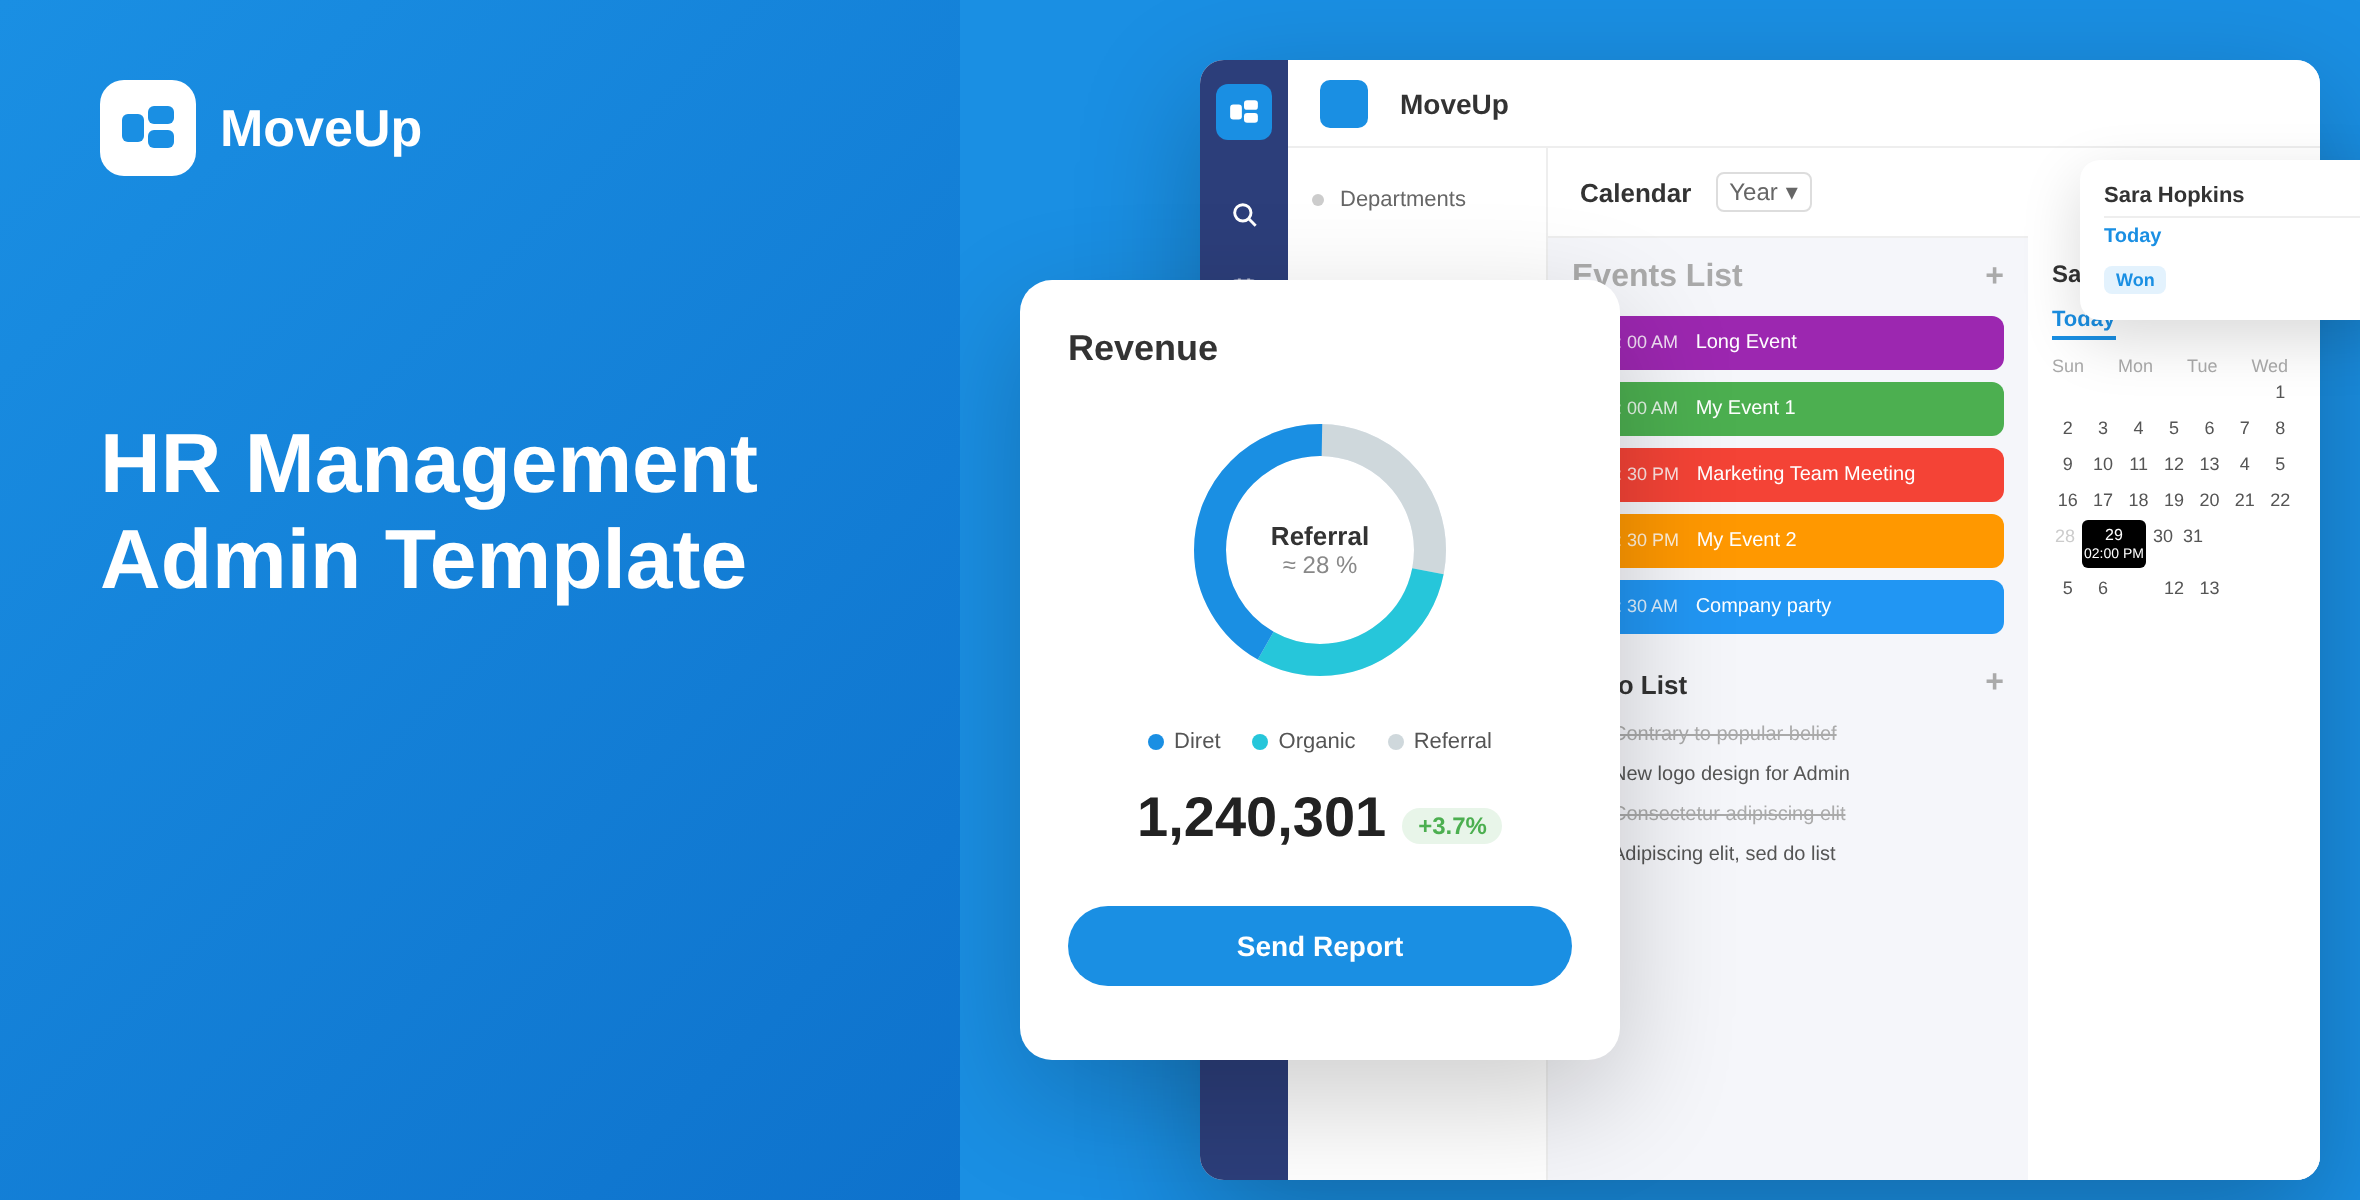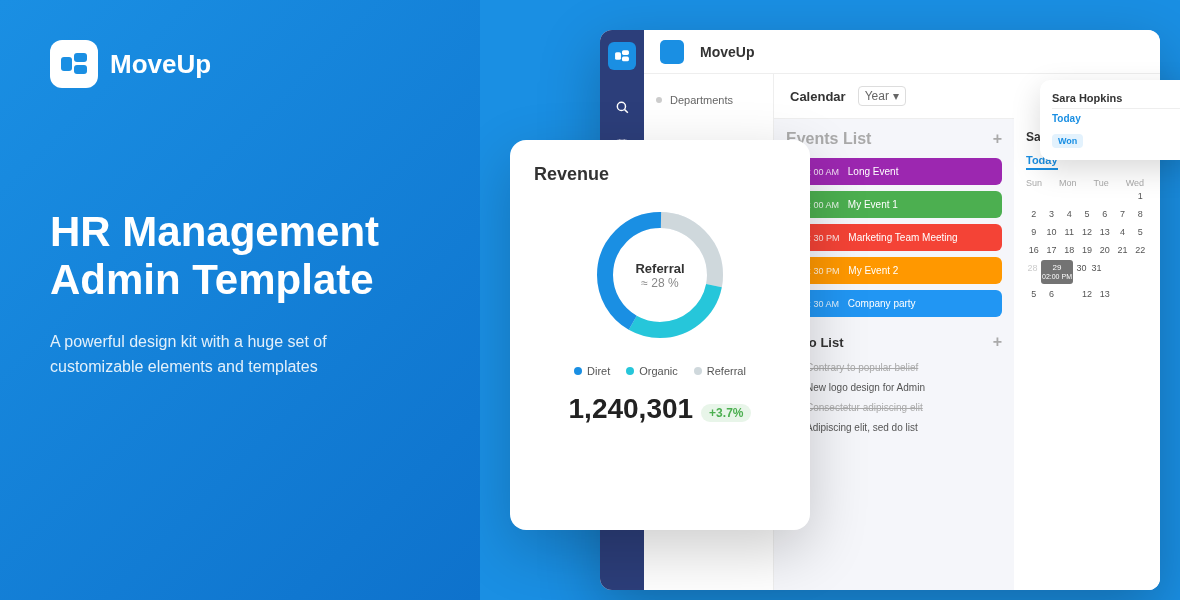--- a/index.html
+++ b/index.html
@@ -500,21 +500,21 @@
     .mini-cal-cell {
       text-align: center;
       font-size: 9px;
       color: #555;
       padding: 3px 1px;
       border-radius: 3px;
       position: relative;
     }
 
     .mini-cal-cell.has-event {
-      background: #737373;
+      background: #000000;
       color: white;
       font-size: 8px;
     }
 
     .mini-cal-cell.grayed {
       color: #ccc;
     }
 
     
     .hopkins-card {
@@ -569,21 +569,20 @@
       <svg viewBox="0 0 30 30" fill="none" xmlns="http://www.w3.org/2000/svg">
         <rect x="2" y="8" width="11" height="14" rx="3" fill="#1a8fe3"></rect>
         <rect x="15" y="4" width="13" height="9" rx="3" fill="#1a8fe3"></rect>
         <rect x="15" y="16" width="13" height="9" rx="3" fill="#1a8fe3"></rect>
       </svg>
     </div>
     <span class="logo-text">MoveUp</span>
   </div>
 
   <h1 class="hero-title">HR Management<br>Admin Template</h1>
-  <p class="hero-subtitle">A powerful design kit with a huge set of customizable elements and templates</p>
 </div>
 
 <div class="mockup-area">
 
   <div class="app-window">
 
     <div class="app-sidebar">
       <div class="sidebar-logo">
         <svg width="16" height="16" viewBox="0 0 30 30" fill="none">
           <rect x="2" y="8" width="11" height="14" rx="3" fill="white"></rect>
@@ -807,20 +806,21 @@
         <div class="legend-dot" style="background:#cfd8dc"></div>
         <span>Referral</span>
       </div>
     </div>
 
     <div class="revenue-number-row">
       <span class="revenue-number">1,240,301</span>
       <span class="revenue-badge">+3.7%</span>
     </div>
 
+    <button class="send-report-btn">Send Report</button>
   </div>
 
   <div class="hopkins-card">
     <div class="hopkins-name">Sara Hopkins</div>
     <div class="divider"></div>
     <div class="hopkins-today">Today</div>
     <span class="won-badge">Won</span>
   </div>
 
 </div>

